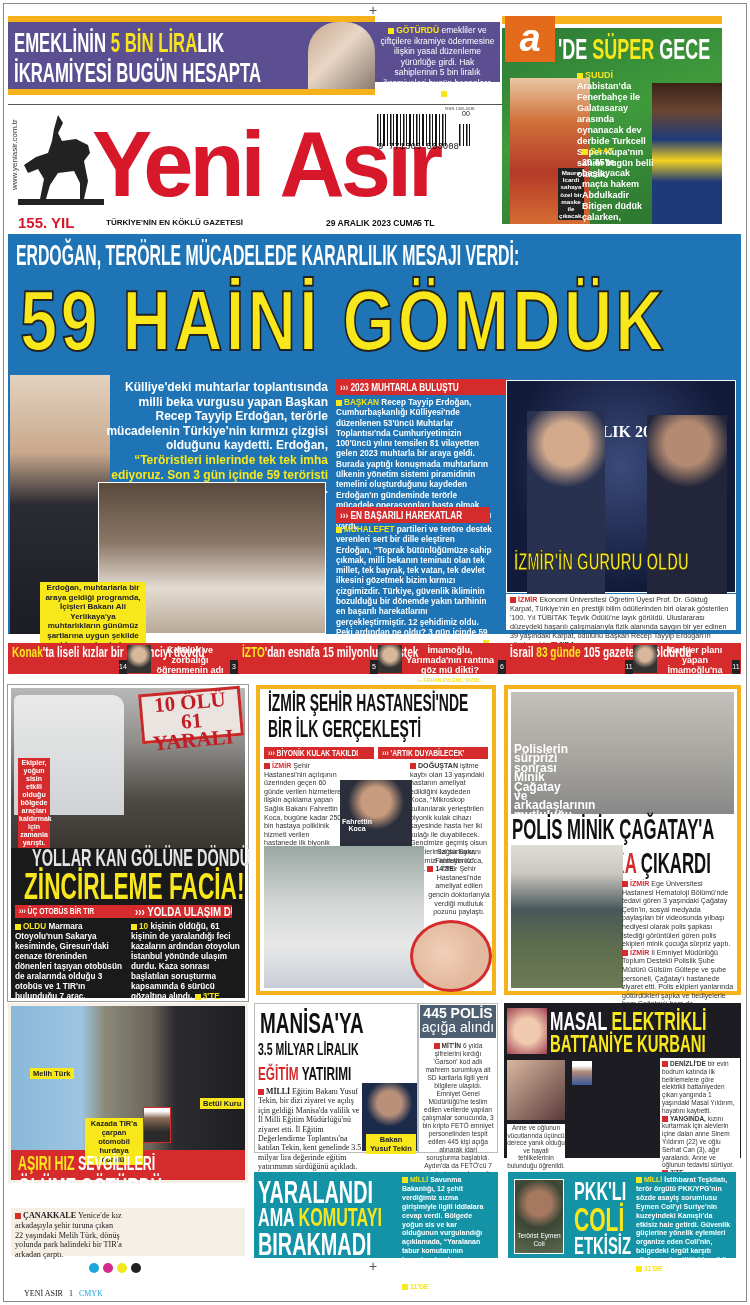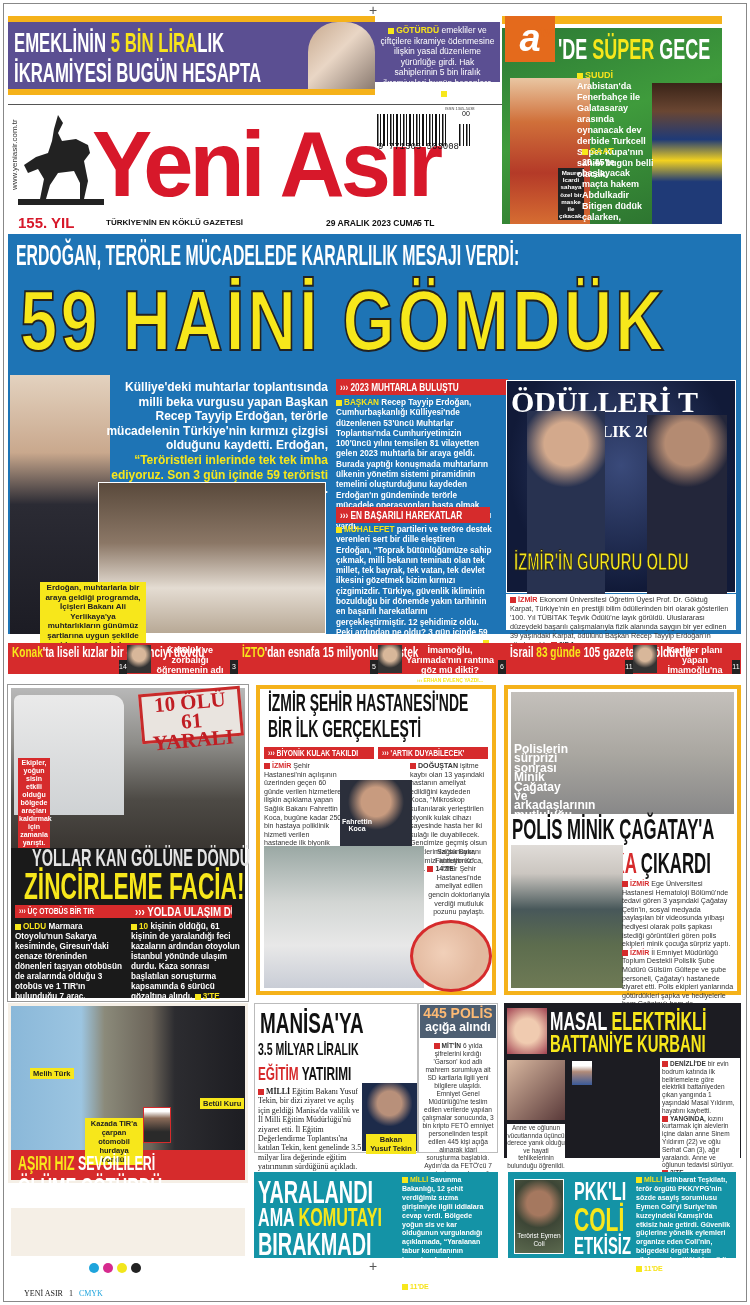--- a/index.html
+++ b/index.html
@@ -195,21 +195,20 @@
 <div class="abs col-txt" style="left:336px;top:398px;width:156px">
   <span class="mark" style="background:#f7e71b"></span><span class="ylw">BAŞKAN</span><span> Recep Tayyip Erdoğan, Cumhurbaşkanlığı Külliyesi'nde düzenlenen 53'üncü Muhtarlar Toplantısı'nda Cumhuriyetimizin 100'üncü yılını temsilen 81 vilayetten gelen 2023 muhtarla bir araya geldi. Burada yaptığı konuşmada muhtarların ülkenin yönetim sistemi piramidinin temelini oluşturduğunu kaydeden Erdoğan'ın gündeminde terörle mücadele operasyonları başta olmak üzere ekonomiden siyasete birçok konu vardı.</span>
 </div>
 <div class="abs sec-bar" style="left:336px;top:507px;width:154px"><span>››› EN BAŞARILI HAREKATLAR</span></div>
 <div class="abs col-txt" style="left:336px;top:525px;width:156px">
   <span class="mark" style="background:#f7e71b"></span><span class="ylw">MUHALEFET</span><span> partileri ve teröre destek verenleri sert bir dille eleştiren Erdoğan, “Toprak bütünlüğümüze sahip çıkmak, milli bekanın teminatı olan tek millet, tek bayrak, tek vatan, tek devlet ilkesini gözetmek bizim kırmızı çizgimizdir. Türkiye, güvenlik ikliminin bozulduğu bir dönemde yakın tarihinin en başarılı harekatlarını gerçekleştirmiştir. 12 şehidimiz oldu. Peki ardından ne oldu? 3 gün içinde 59 teröristi gömdük” ifadelerini kullandı.</span>
   <span class="mark" style="background:#f7e71b"></span><span class="ylw">6'DA</span>
 </div>
 
 <div class="abs award">
-  <div class="abs" style="left:4px;top:4px;color:#fff;font-family:'Liberation Serif',serif;font-weight:700;font-size:30px;white-space:nowrap">ÖDÜLLERİ T</div>
   <div class="abs" style="left:60px;top:42px;color:#fff;font-family:'Liberation Serif',serif;font-weight:700;font-size:16px">ARALIK 2023</div>
   <div class="abs" style="left:20px;top:30px;width:78px;height:183px;background:radial-gradient(circle at 50% 18%,#d3a98c 14%,#283250 28%)"></div>
   <div class="abs" style="left:140px;top:34px;width:80px;height:179px;background:radial-gradient(circle at 50% 16%,#b48b72 14%,#23263a 28%)"></div>
 </div>
 <div class="abs award-head">İZMİR'İN GURURU OLDU</div>
 <div class="abs award-txt">
   <span class="mark" style="background:#d62b2c"></span><b style="color:#d62b2c">İZMİR</b><span> Ekonomi Üniversitesi Öğretim Üyesi Prof. Dr. Göktuğ Karpat, Türkiye'nin en prestijli bilim ödüllerinden biri olarak gösterilen '100. Yıl TÜBİTAK Teşvik Ödülü'ne layık görüldü. Uluslararası düzeydeki başarılı çalışmalarıyla fizik alanında saygın bir yer edinen 39 yaşındaki Karpat, ödülünü Başkan Recep Tayyip Erdoğan'ın elinden aldı.</span>
   <span class="mark" style="background:#d62b2c"></span><b>6'DA</b>
 </div>
 
@@ -270,34 +269,35 @@
 
 <div class="abs p4"></div>
 <div class="abs p4-photo"></div>
 <div class="tag-y" style="left:30px;top:1068px">Melih Türk</div>
 <div class="tag-y" style="left:200px;top:1098px">Betül Kuru</div>
 <div class="tag-y" style="left:85px;top:1118px;width:58px">Kazada TIR'a çarpan otomobil hurdaya döndü.</div>
 <div class="abs" style="left:143px;top:1107px;width:28px;height:36px;background:linear-gradient(180deg,#fff 10%,#8a6b58 30%,#2a2a2a 70%);border:1px solid #d62b2c"></div>
 <div class="abs p4-h1"><span style="color:#f7e71b">AŞIRI HIZ</span><span> SEVGİLİLERİ</span></div>
 <div class="abs p4-h2">ÖLÜME GÖTÜRDÜ</div>
 <div class="abs p4-txt">
+  <div class="abs serif" style="left:4px;top:3px;width:108px"><span class="mark" style="background:#d62b2c"></span><b>ÇANAKKALE</b><span> Yenice'de kız arkadaşıyla şehir turuna çıkan 22 yaşındaki Melih Türk, dönüş yolunda park halindeki bir TIR'a arkadan çarptı.</span></div>
 </div>
 
 <div class="abs p5"></div>
 <div class="abs p5-h1">MANİSA'YA</div>
 <div class="abs p5-h2">3.5 MİLYAR LİRALIK</div>
 <div class="abs p5-h3"><span style="color:#d62b2c">EĞİTİM</span><span> YATIRIMI</span></div>
 <div class="abs serif" style="left:258px;top:1087px;width:104px;font-size:7.9px;line-height:9.4px"><span class="mark" style="background:#d62b2c"></span><b>MİLLİ</b><span> Eğitim Bakanı Yusuf Tekin, bir dizi ziyaret ve açılış için geldiği Manisa'da valilik ve İl Milli Eğitim Müdürlüğü'nü ziyaret etti. İl Eğitim Değerlendirme Toplantısı'na katılan Tekin, kent genelinde 3.5 milyar lira değerinde eğitim yatırımının sürdüğünü açıkladı.</span> <span class="mark" style="background:#d62b2c"></span><b>11'DE</b></div>
 <div class="abs tekin"></div>
 <div class="tag-y" style="left:366px;top:1134px;width:50px">Bakan Yusuf Tekin</div>
 
 <div class="abs p6"></div>
 <div class="abs p6-head">
-  <div style="color:#fdba74;font-weight:700;font-size:14px;line-height:16px">445 POLİS</div>
-  <div style="color:#fff;font-weight:700;font-size:12px;line-height:12px">açığa alındı</div>
+  <div style="color:#ffffff;font-weight:700;font-size:14px;line-height:16px">445 POLİS</div>
+  <div style="color:#fff;font-weight:400;font-size:14px;line-height:12px">açığa alındı</div>
 </div>
 <div class="abs small-txt" style="left:422px;top:1042px;width:72px;text-align:center;font-size:6.6px;line-height:8px"><span class="mark" style="background:#d62b2c"></span><b>MİT'İN</b><span> 6 yılda şifrelerini kırdığı 'Garson' kod adlı mahrem sorumluya ait SD kartlarla ilgili yeni bilgilere ulaşıldı. Emniyet Genel Müdürlüğü'ne teslim edilen verilerde yapılan çalışmalar sonucunda, 3 bin kripto FETÖ emniyet personelinden tespit edilen 445 kişi açığa alınarak idari soruşturma başlatıldı. Aydın'da da FETÖ'cü 7 emniyet mensubu açığa alındı.</span></div>
 
 <div class="abs p7"></div>
 <div class="abs" style="left:507px;top:1008px;width:40px;height:46px;background:radial-gradient(circle at 50% 50%,#f0cbb0 40%,#a04050)"></div>
 <div class="abs" style="left:550px;top:1006px;font-size:26px;font-weight:700;color:#fff;white-space:nowrap;transform:scaleX(.62);transform-origin:left top"><span>MASAL </span><span style="color:#f7e71b">ELEKTRİKLİ</span></div>
 <div class="abs" style="left:550px;top:1030px;font-size:24px;font-weight:700;color:#f7e71b;white-space:nowrap;transform:scaleX(.62);transform-origin:left top">BATTANİYE KURBANI</div>
 <div class="abs" style="left:507px;top:1060px;width:58px;height:60px;background:linear-gradient(135deg,#d9b8a0,#5a3a3a)"></div>
 <div class="abs small-txt" style="left:507px;top:1124px;width:58px;background:#fff;text-align:center;font-size:6.4px;line-height:7.6px">Anne ve oğlunun vücutlarında üçüncü derece yanık olduğu ve hayati tehlikelerinin bulunduğu öğrenildi.</div>
 <div class="abs" style="left:572px;top:1061px;width:20px;height:24px;background:linear-gradient(180deg,#fff 20%,#b08a78 45%,#3a5a9a)"></div>

